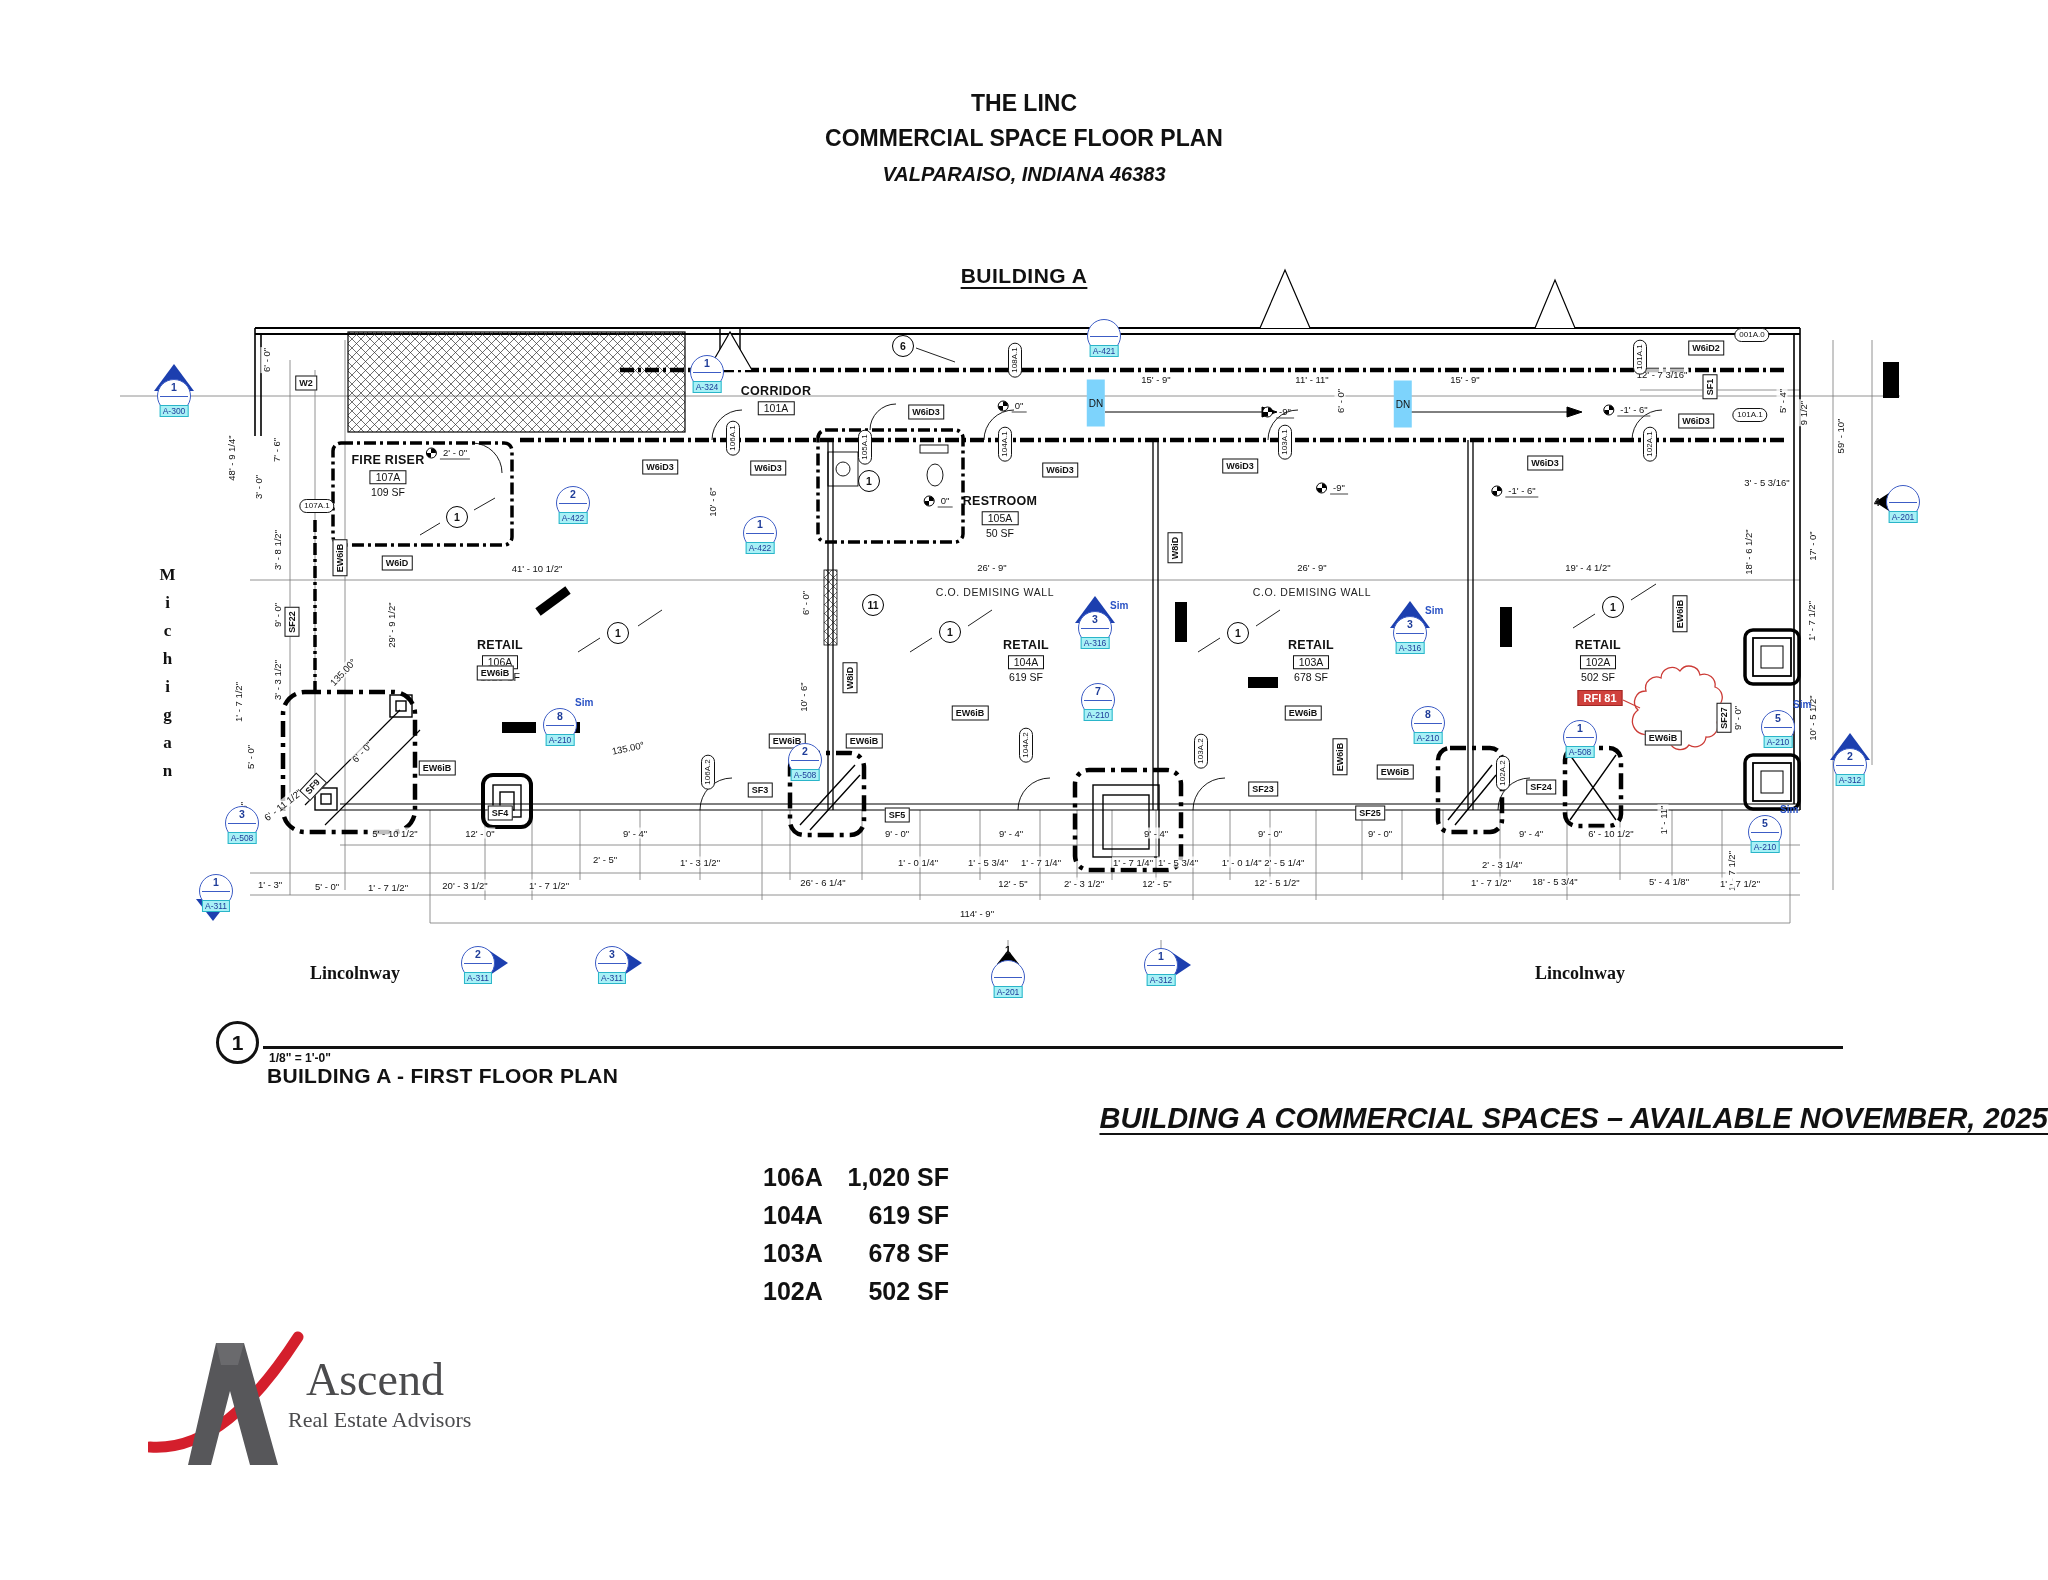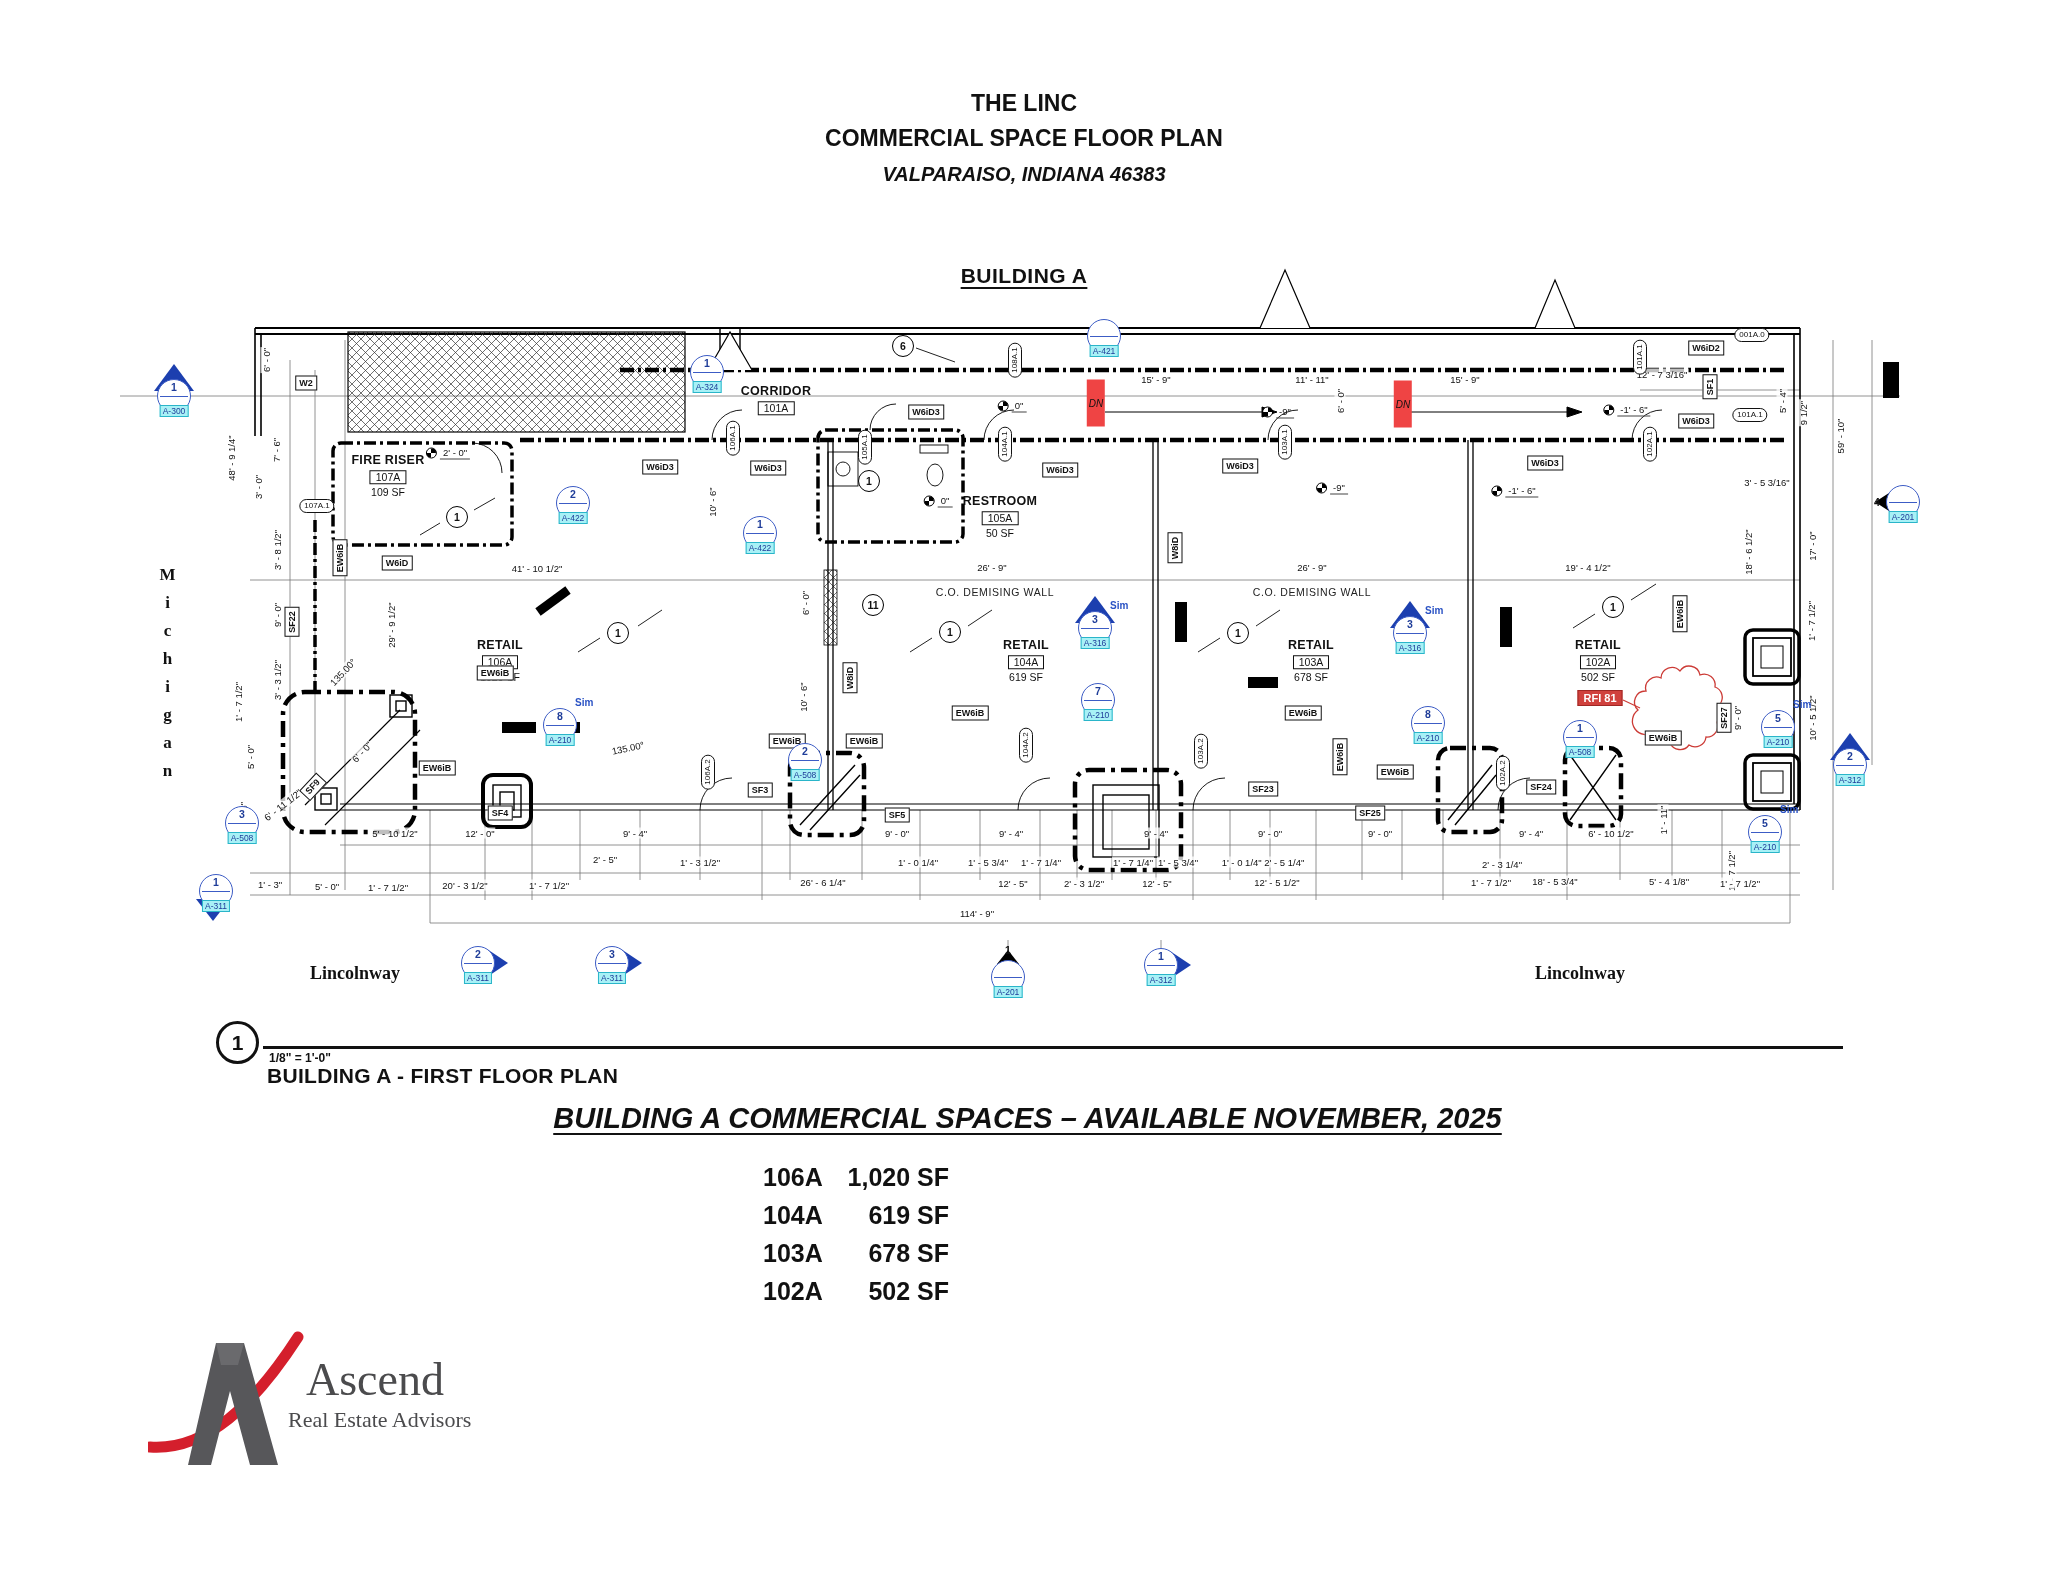--- a/index.html
+++ b/index.html
@@ -65,36 +65,36 @@
     display:flex;align-items:center;justify-content:center;font-size:10.5px;font-weight:600;}
 
   
   .spot{display:flex;align-items:center;gap:3px;}
   .spot-sym{width:11px;height:11px;border-radius:50%;border:1px solid #000;flex:0 0 auto;
     background:conic-gradient(#000 0 25%,#fff 25% 50%,#000 50% 75%,#fff 75%);}
   .spot-t{font-size:9.5px;border-bottom:1px solid #444;padding:0 3px 1px 3px;}
 
   
   .t-small{font-size:10.5px;letter-spacing:.6px;color:#222;}
-  .t-dn{font-size:10px;background:#ef4444;padding:18px 2px;font-style:italic;}
+  .t-dn{font-size:10px;background:#7dd3fc;padding:18px 2px;}
   .t-street{font-family:"Liberation Serif",serif;font-weight:bold;font-size:18px;}
   .t-michigan{font-family:"Liberation Serif",serif;font-weight:bold;font-size:17px;
     writing-mode:vertical-lr;text-orientation:upright;letter-spacing:9px;}
   .t-rfi{font-size:11px;font-weight:bold;color:#fff;background:#d0413d;border:1px solid #a02724;padding:1px 5px;}
   .t-marknum{font-size:10.5px;font-weight:bold;}
 
   
   .vt-circle{position:absolute;left:216px;top:1021px;width:43px;height:43px;border:3px solid #111;
     border-radius:50%;display:flex;align-items:center;justify-content:center;font-size:21px;font-weight:bold;}
   .vt-title{position:absolute;left:267px;top:1020px;font-size:21px;font-weight:bold;letter-spacing:.3px;margin-top:44px;}
   .vt-line{position:absolute;left:263px;top:1046px;width:1580px;height:3px;background:#111;}
   .vt-scale{position:absolute;left:269px;top:1051px;font-size:12px;font-weight:bold;}
 
   
-  .avail-head{position:absolute;left:0;right:0;top:1102px;text-align:center;
+  .avail-head{position:absolute;left:0;right:0;top:1102px;text-align:right;
     font-size:29px;font-weight:bold;font-style:italic;text-decoration:underline;text-underline-offset:5px;padding-left:7px;}
   .avail-rows{position:absolute;left:763px;top:1158px;width:186px;}
   .avail-row{display:flex;justify-content:space-between;line-height:38px;}
   .a-unit{font-size:25px;font-weight:bold;}
   .a-area{font-size:25px;font-weight:bold;text-align:right;}
 
   
   .logo{position:absolute;left:148px;top:1325px;width:560px;height:170px;}
   .logo-name{position:absolute;left:158px;top:28px;font-family:"Liberation Serif",serif;
     font-size:46px;color:#4b4b4d;}

